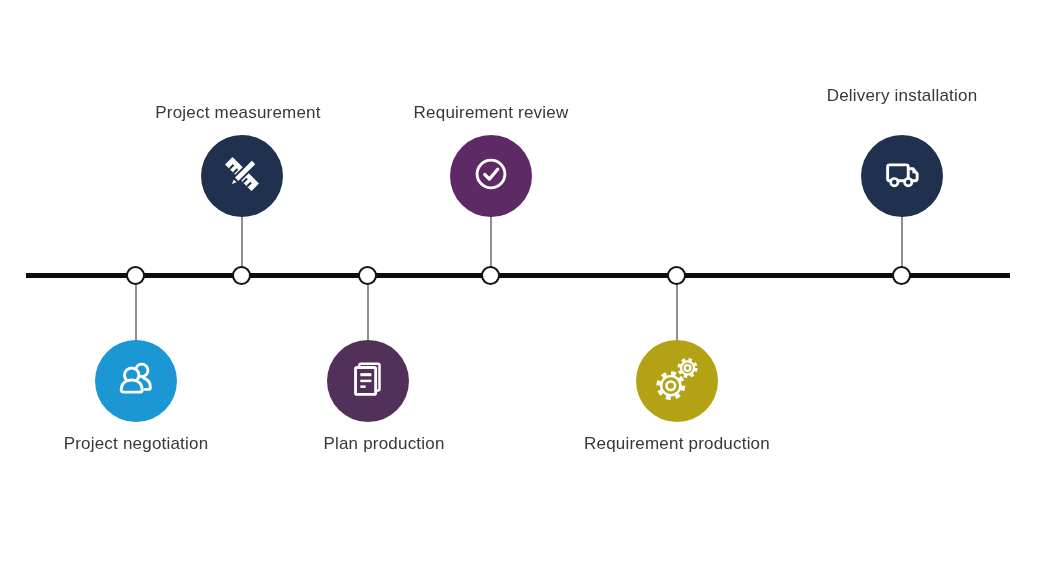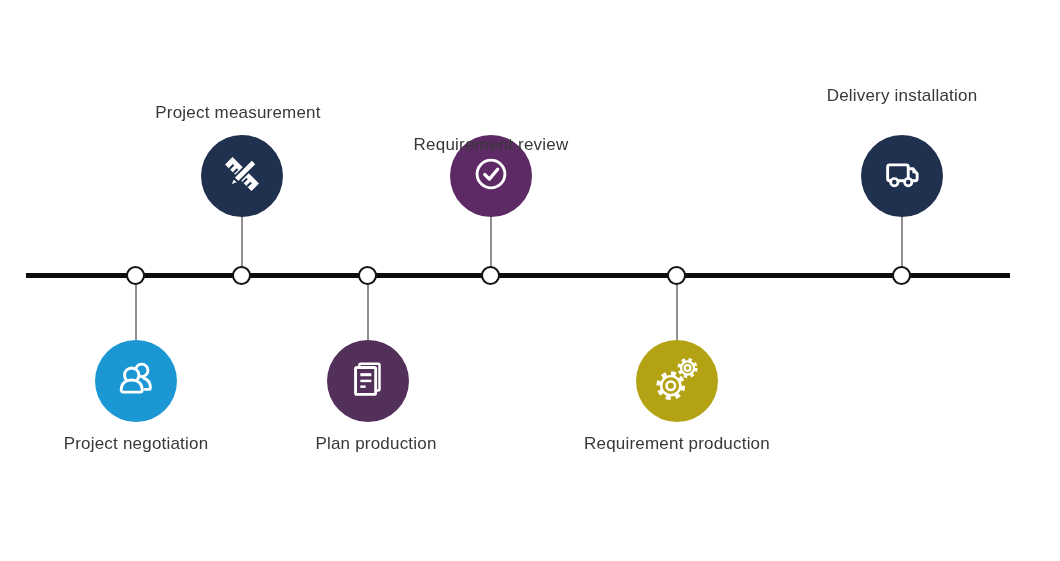--- a/index.html
+++ b/index.html
@@ -57,26 +57,26 @@
   .s1 .step-label { left: -4px; top: 434px; }
   
   .s2 .bubble { left: 201px; top: 135px; background: #20314f; }
   .s2 .connector { left: 241px; top: 176px; height: 100px; }
   .s2 .node { left: 232px; top: 266px; }
   .s2 .step-label { left: 98px; top: 103px; }
   
   .s3 .bubble { left: 327px; top: 340px; background: #523059; }
   .s3 .connector { left: 367px; top: 278px; height: 103px; }
   .s3 .node { left: 358px; top: 266px; }
-  .s3 .step-label { left: 236px; top: 434px; }
+  .s3 .step-label { left: 244px; top: 434px; }
   
   .s4 .bubble { left: 450px; top: 135px; background: #5d2a66; }
   .s4 .connector { left: 490px; top: 176px; height: 100px; }
   .s4 .node { left: 481px; top: 266px; }
-  .s4 .step-label { left: 351px; top: 103px; margin-top: 32px; }
+  .s4 .step-label { left: 351px; top: 103px; }
   
   .s5 .bubble { left: 636px; top: 340px; background: #b3a213; }
   .s5 .connector { left: 676px; top: 278px; height: 103px; }
   .s5 .node { left: 667px; top: 266px; }
   .s5 .step-label { left: 537px; top: 434px; }
   
   .s6 .bubble { left: 861px; top: 135px; background: #20314f; }
   .s6 .connector { left: 901px; top: 176px; height: 100px; }
   .s6 .node { left: 892px; top: 266px; }
   .s6 .step-label { left: 762px; top: 86px; }

